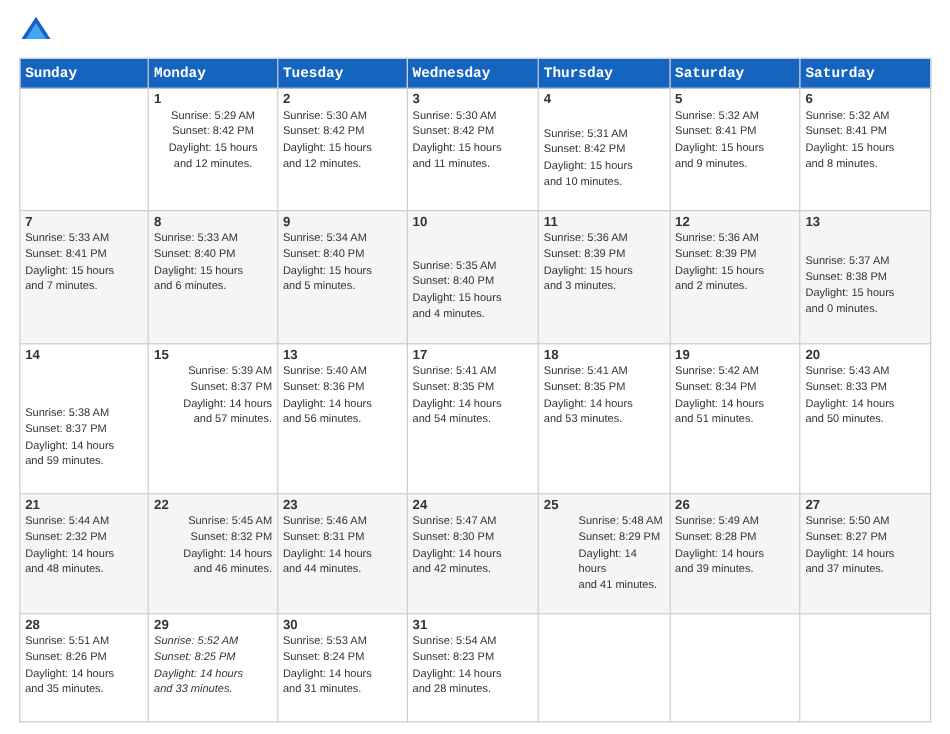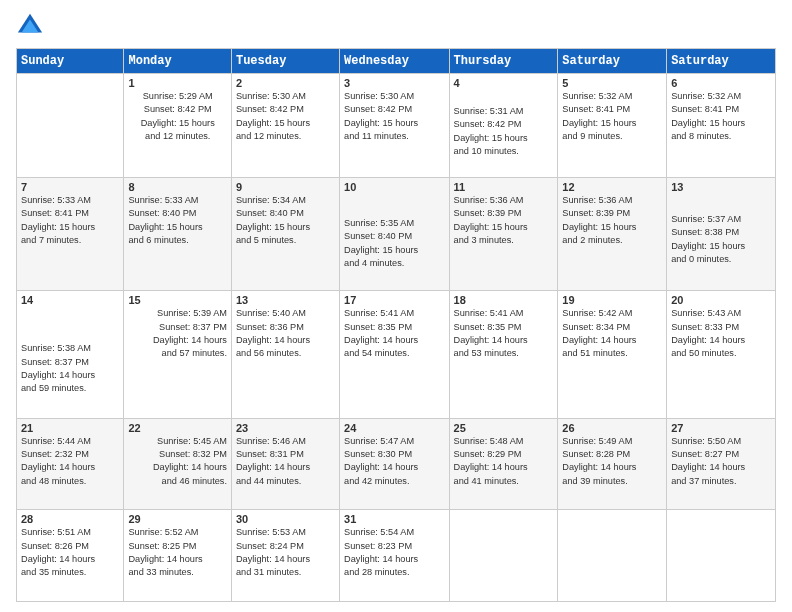--- a/index.html
+++ b/index.html
@@ -309,21 +309,21 @@
           </td>
           <td>
             <span class="day-number">24</span>
             <div class="day-info" style="white-space: pre-line;">Sunrise: 5:47 AM
 Sunset: 8:30 PM
 Daylight: 14 hours
 and 42 minutes.</div>
           </td>
           <td>
             <span class="day-number">25</span>
-            <div class="day-info" style="white-space: pre-line;">Sunrise: 5:48 AM
+            <div class="day-info" style="white-space: pre-line; margin-left: 29px;">Sunrise: 5:48 AM
 Sunset: 8:29 PM
 Daylight: 14 hours
 and 41 minutes.</div>
           </td>
           <td>
             <span class="day-number">26</span>
             <div class="day-info" style="white-space: pre-line;">Sunrise: 5:49 AM
 Sunset: 8:28 PM
 Daylight: 14 hours
 and 39 minutes.</div>
@@ -339,21 +339,21 @@
         <tr>
           <td>
             <span class="day-number">28</span>
             <div class="day-info" style="white-space: pre-line;">Sunrise: 5:51 AM
 Sunset: 8:26 PM
 Daylight: 14 hours
 and 35 minutes.</div>
           </td>
           <td>
             <span class="day-number">29</span>
-            <div class="day-info" style="white-space: pre-line;">Sunrise: 5:52 AM
+            <div class="day-info" style="white-space: pre-line; font-style: italic;">Sunrise: 5:52 AM
 Sunset: 8:25 PM
 Daylight: 14 hours
 and 33 minutes.</div>
           </td>
           <td>
             <span class="day-number">30</span>
             <div class="day-info" style="white-space: pre-line;">Sunrise: 5:53 AM
 Sunset: 8:24 PM
 Daylight: 14 hours
 and 31 minutes.</div>

